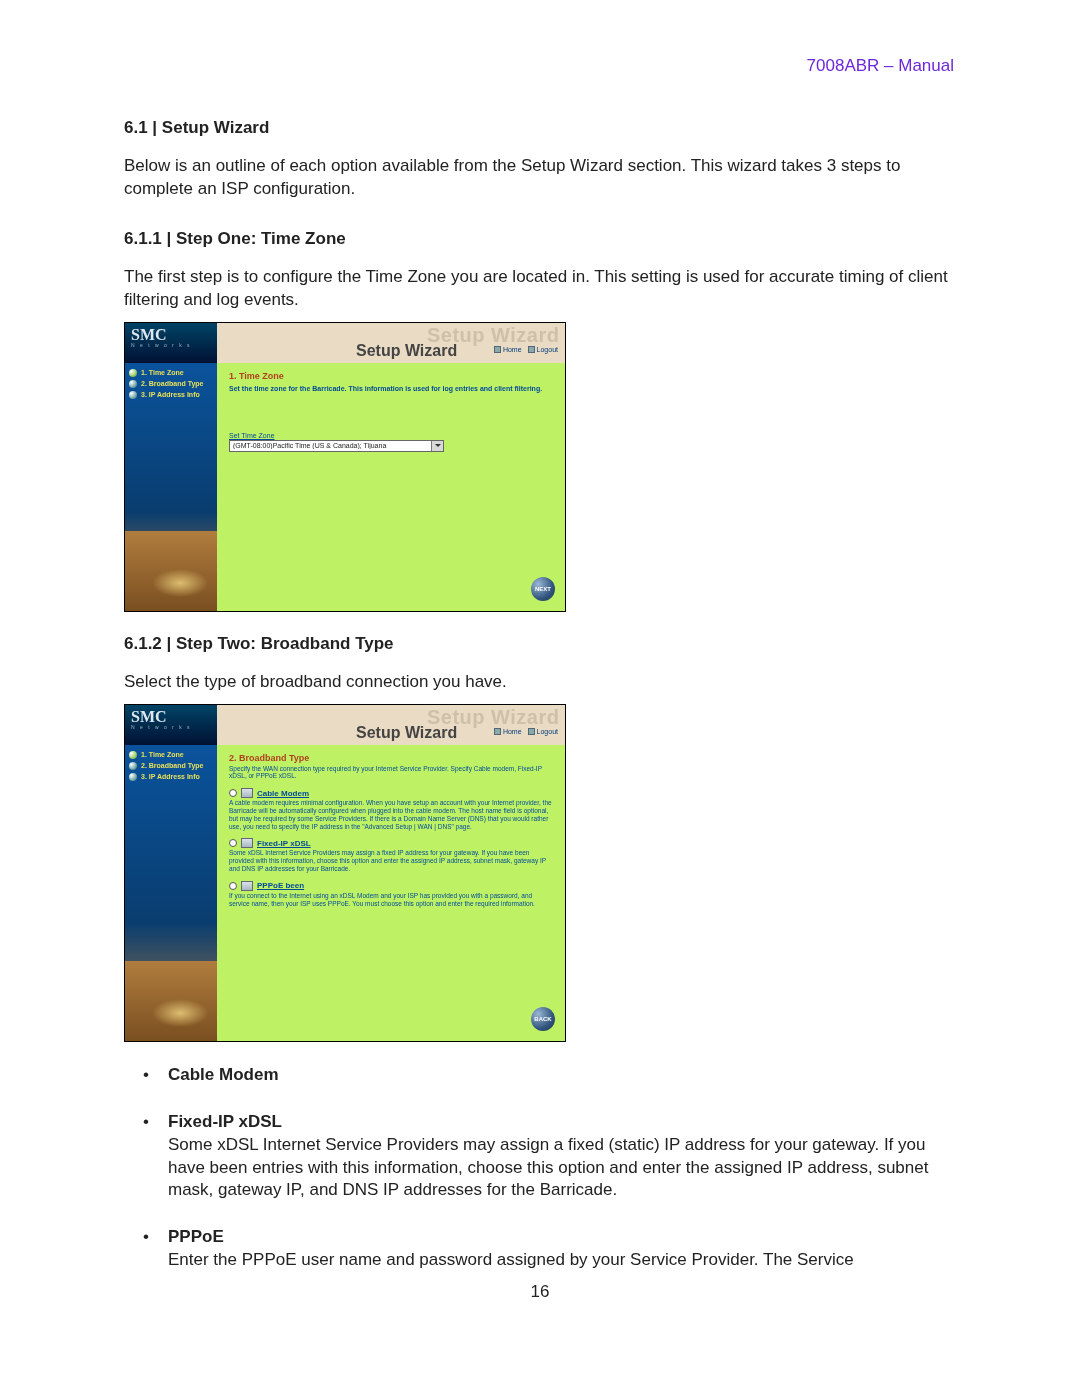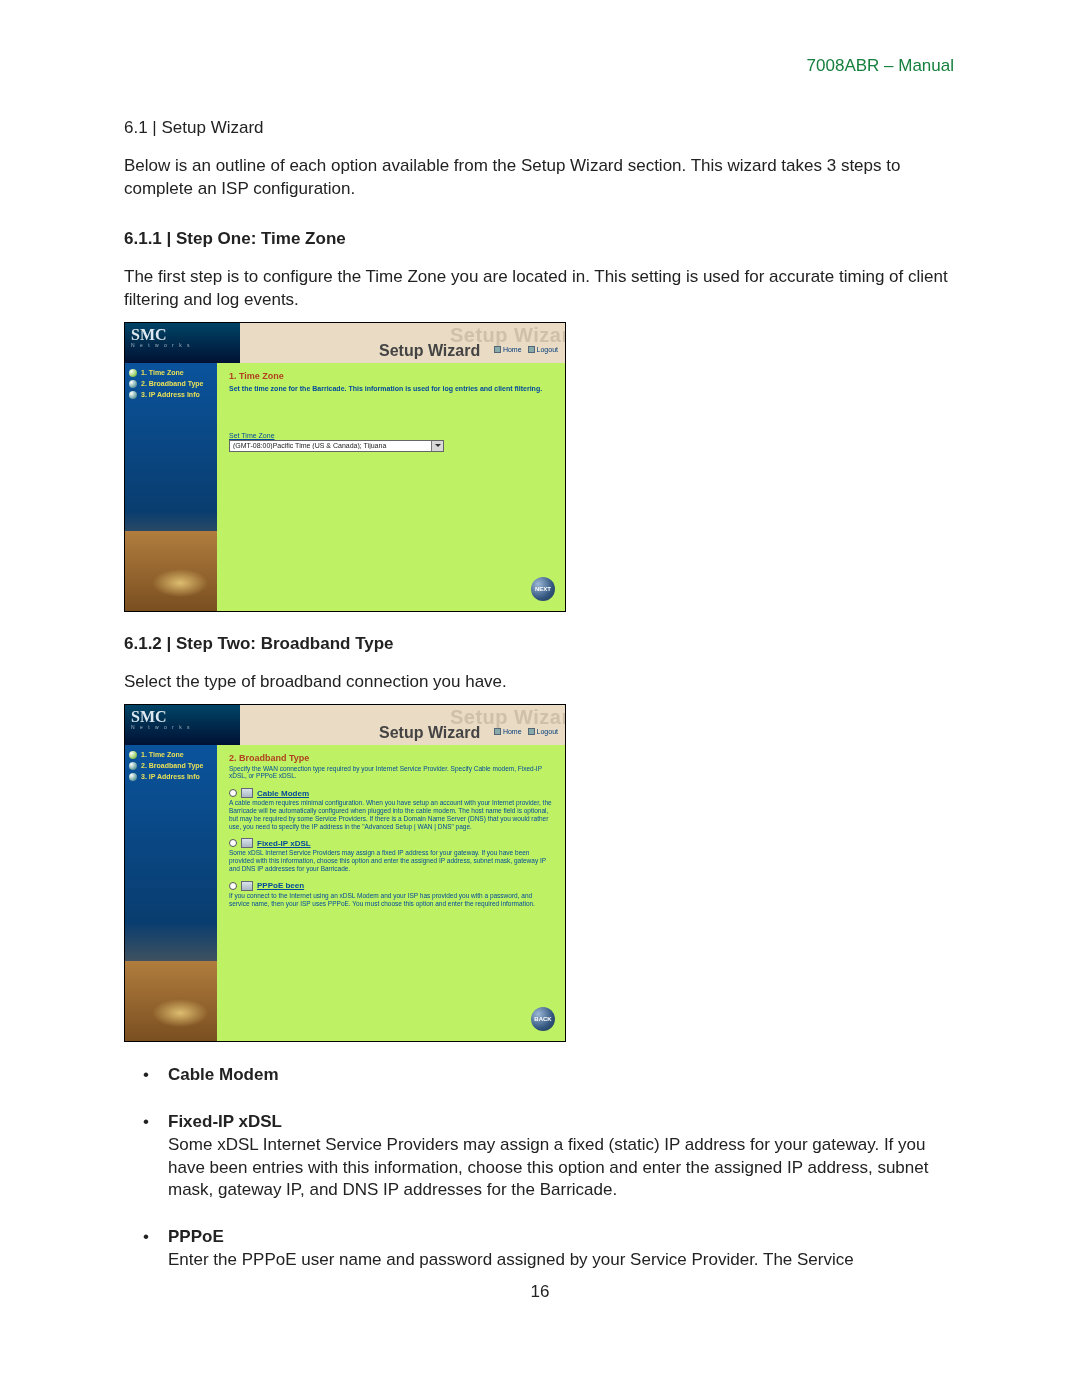--- a/index.html
+++ b/index.html
@@ -13,25 +13,25 @@
   .page {
     width: 1080px;
     padding: 60px 124px 30px 124px;
     box-sizing: border-box;
     position: relative;
   }
   .header-right {
     position: absolute;
     top: 56px;
     right: 126px;
-    color: #15803d;
+    color: #6d28d9;
     font-size: 17px;
   }
   .section-title {
-    font-weight: normal;
+    font-weight: bold;
     font-size: 17px;
     margin-top: 58px;
   }
   .body-text {
     font-size: 17px;
     line-height: 1.35;
     margin-top: 17px;
   }
   .sub-title {
     font-weight: bold;
@@ -43,21 +43,21 @@
     border: 1px solid #000;
     margin-top: 10px;
     font-family: Verdana, Arial, sans-serif;
     overflow: hidden;
   }
   .shot-header {
     height: 40px;
     display: flex;
   }
   .shot-logo {
-    width: 115px;
+    width: 92px;
     background: linear-gradient(#046, #013);
     color: #dde8f0;
     box-sizing: border-box;
     padding: 4px 6px;
   }
   .shot-logo .smc {
     font-family: "Times New Roman", serif;
     font-weight: bold;
     font-size: 16px;
     line-height: 1;

